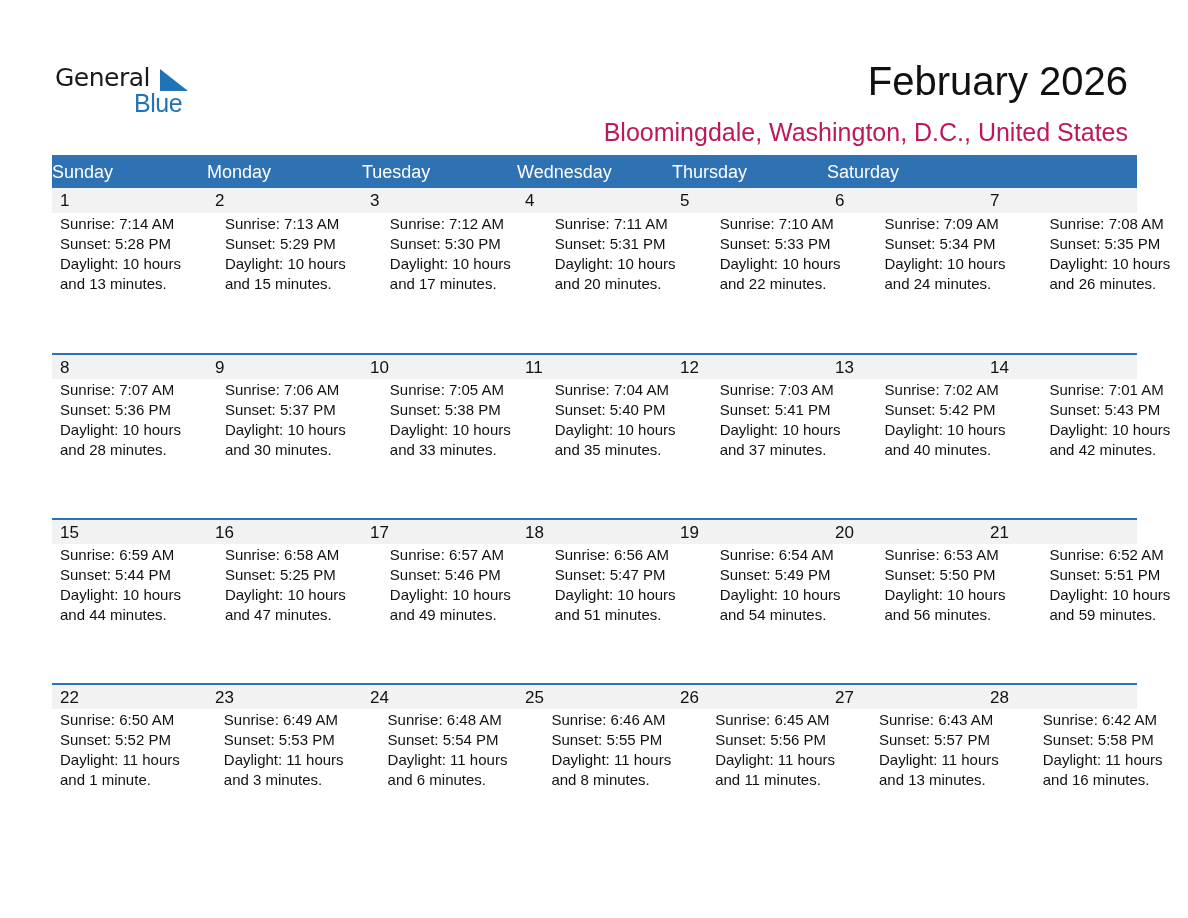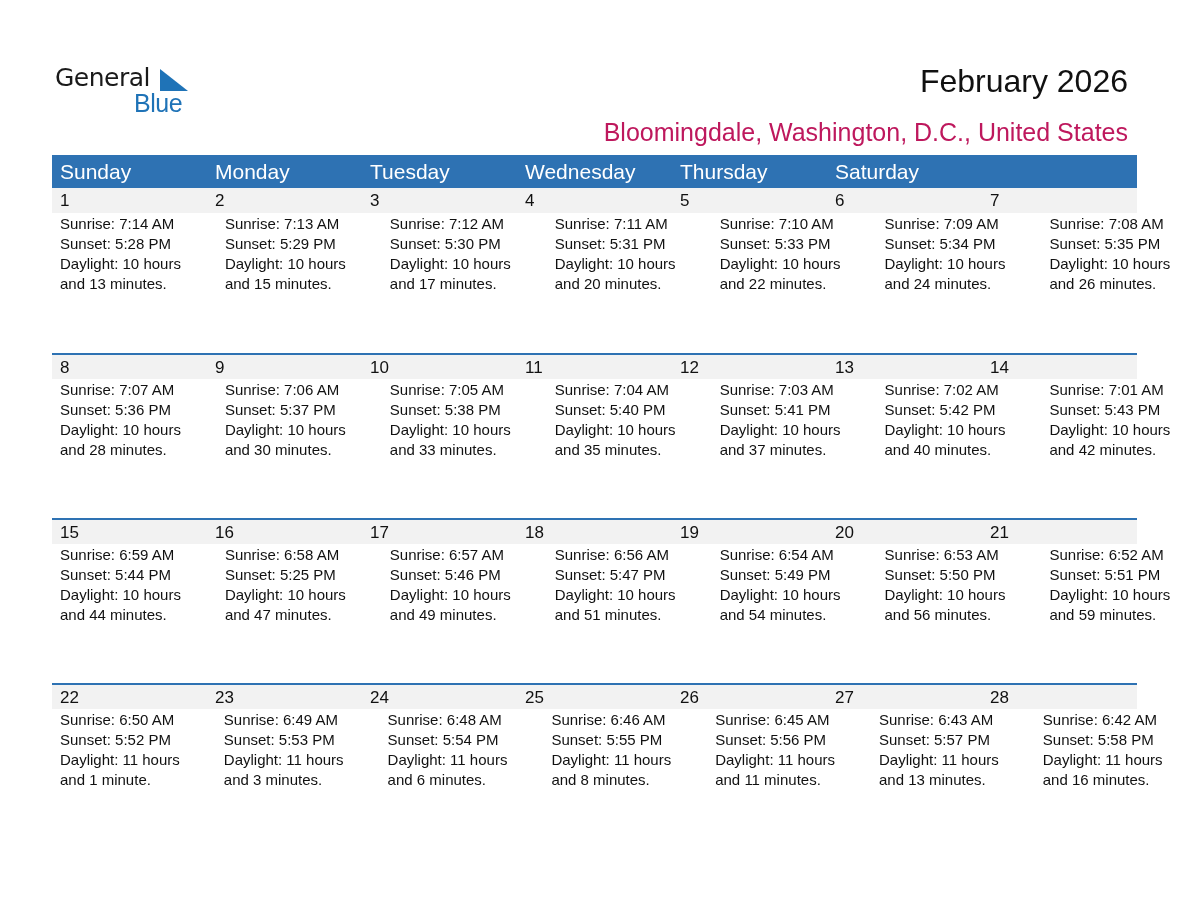--- a/index.html
+++ b/index.html
@@ -5,26 +5,26 @@
   * { box-sizing: border-box; margin: 0; padding: 0; }
   html, body { width: 1188px; height: 918px; background: #ffffff; overflow: hidden; }
   body { position: relative; font-family: "Liberation Sans", sans-serif; color: #111; }
 
   .logo { position: absolute; left: 55px; top: 63px; width: 140px; height: 56px; }
   .logo-general { position: absolute; left: 0; top: 0; font-family: "DejaVu Sans", sans-serif; font-size: 25px; color: #1a1a1a; letter-spacing: -0.5px; line-height: 30px; text-align: right; }
   .logo-blue { position: absolute; left: 79px; top: 25px; font-family: Liberation Sans, sans-serif; font-size: 25px; color: #1f73b7; letter-spacing: -0.5px; line-height: 30px; }
   .logo-tri { position: absolute; left: 105px; top: 6px; width: 0; height: 0;
     border-bottom: 22px solid #1f73b7; border-right: 28px solid transparent; }
 
-  .title { position: absolute; right: 60px; top: 58px; font-size: 32px; color: #111; line-height: 46px; white-space: nowrap; }
+  .title { position: absolute; right: 60px; top: 58px; font-size: 40px; color: #111; line-height: 46px; white-space: nowrap; }
   .subtitle { position: absolute; right: 60px; top: 117px; font-size: 25px; color: #be185d; line-height: 30px; white-space: nowrap; text-align: right; }
 
   .calendar { position: absolute; left: 52px; top: 155px; width: 1085px; }
   .head-row { display: flex; height: 33px; background: #2e72b3; }
-  .head-cell { width: 155px; color: #fff; font-size: 21px; line-height: 34px; padding-left: 8px; }
+  .head-cell { width: 155px; color: #fff; font-size: 18px; line-height: 34px; }
 
   .week { height: 165px; position: relative; }
   .week.bordered { border-top: 2px solid #2e72b3; }
   .date-strip { display: flex; height: 25px; background: #f2f2f2; }
   .week.bordered .date-strip { height: 24px; }
   .date-cell { width: 155px; font-size: 17px; line-height: 25px; padding-left: 8px; color: #111; }
   .info-row { display: flex; gap: 36px; }
   .info-cell { width: 155px; padding-left: 8px; padding-top: 1px; font-size: 15px; line-height: 20px; color: #111; white-space: nowrap; }
   .info-cell span { display: block; }
 </style>

